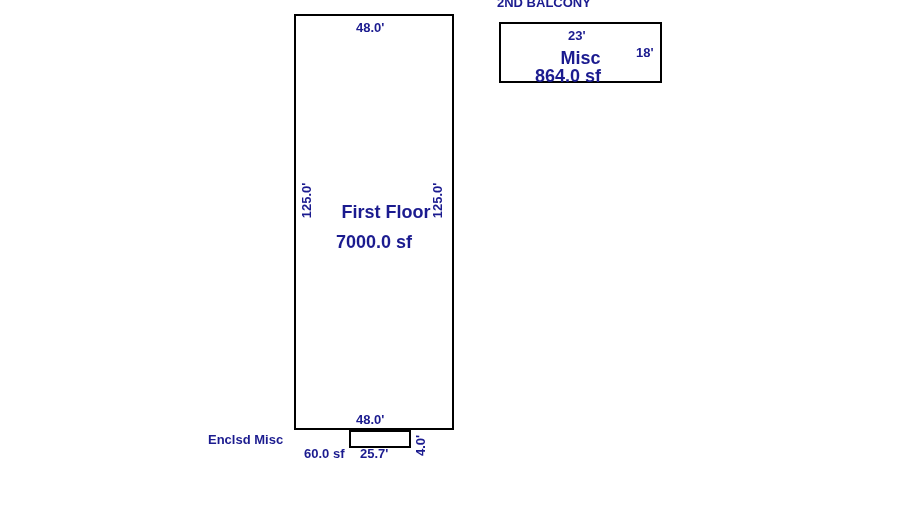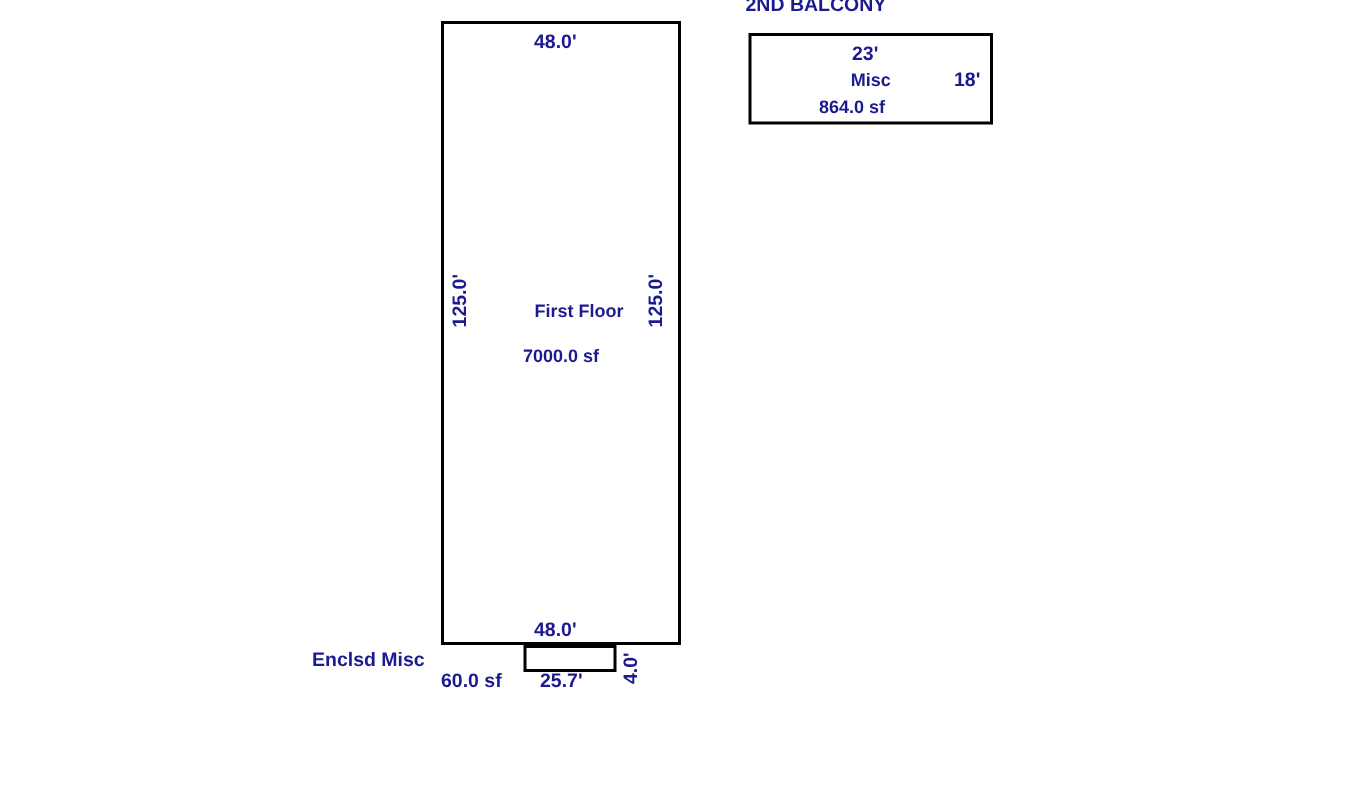--- a/index.html
+++ b/index.html
@@ -41,21 +41,21 @@
     box-sizing: border-box;
   }
   .shape.thin {
     border-width: 2px;
   }
   .center-block {
     position: absolute;
     text-align: center;
     color: #1b1b8f;
     font-weight: bold;
-    font-size: 12px;
+    font-size: 18px;
     line-height: 1.6;
     white-space: nowrap;
   }
 </style>
 </head>
 <body>
 
 <div id="sketch">
 
   <div class="lbl title" style="left:497px; top:-4px;">2ND BALCONY</div>
@@ -81,19 +81,19 @@
   <div class="center-block" style="left:294px; top:198px; width:184px;">First Floor</div>
 
   <div class="center-block" style="left:294px; top:228px; width:160px;">7000.0 sf</div>
 
   <div class="lbl" style="left:356px; top:413px;">48.0'</div>
 
   <div class="shape thin" style="left:349px; top:430px; width:62px; height:18px;"></div>
 
   <div class="lbl" style="left:208px; top:433px;">Enclsd Misc</div>
 
-  <div class="lbl" style="left:294px; top:447px;">60.0 sf</div>
+  <div class="lbl" style="left:304px; top:447px;">60.0 sf</div>
 
   <div class="lbl" style="left:360px; top:447px;">25.7'</div>
 
   <div class="lbl rot-left" style="left:401px; top:438px; width:40px; text-align:center;">4.0'</div>
 
 </div>
 
 </body></html>

